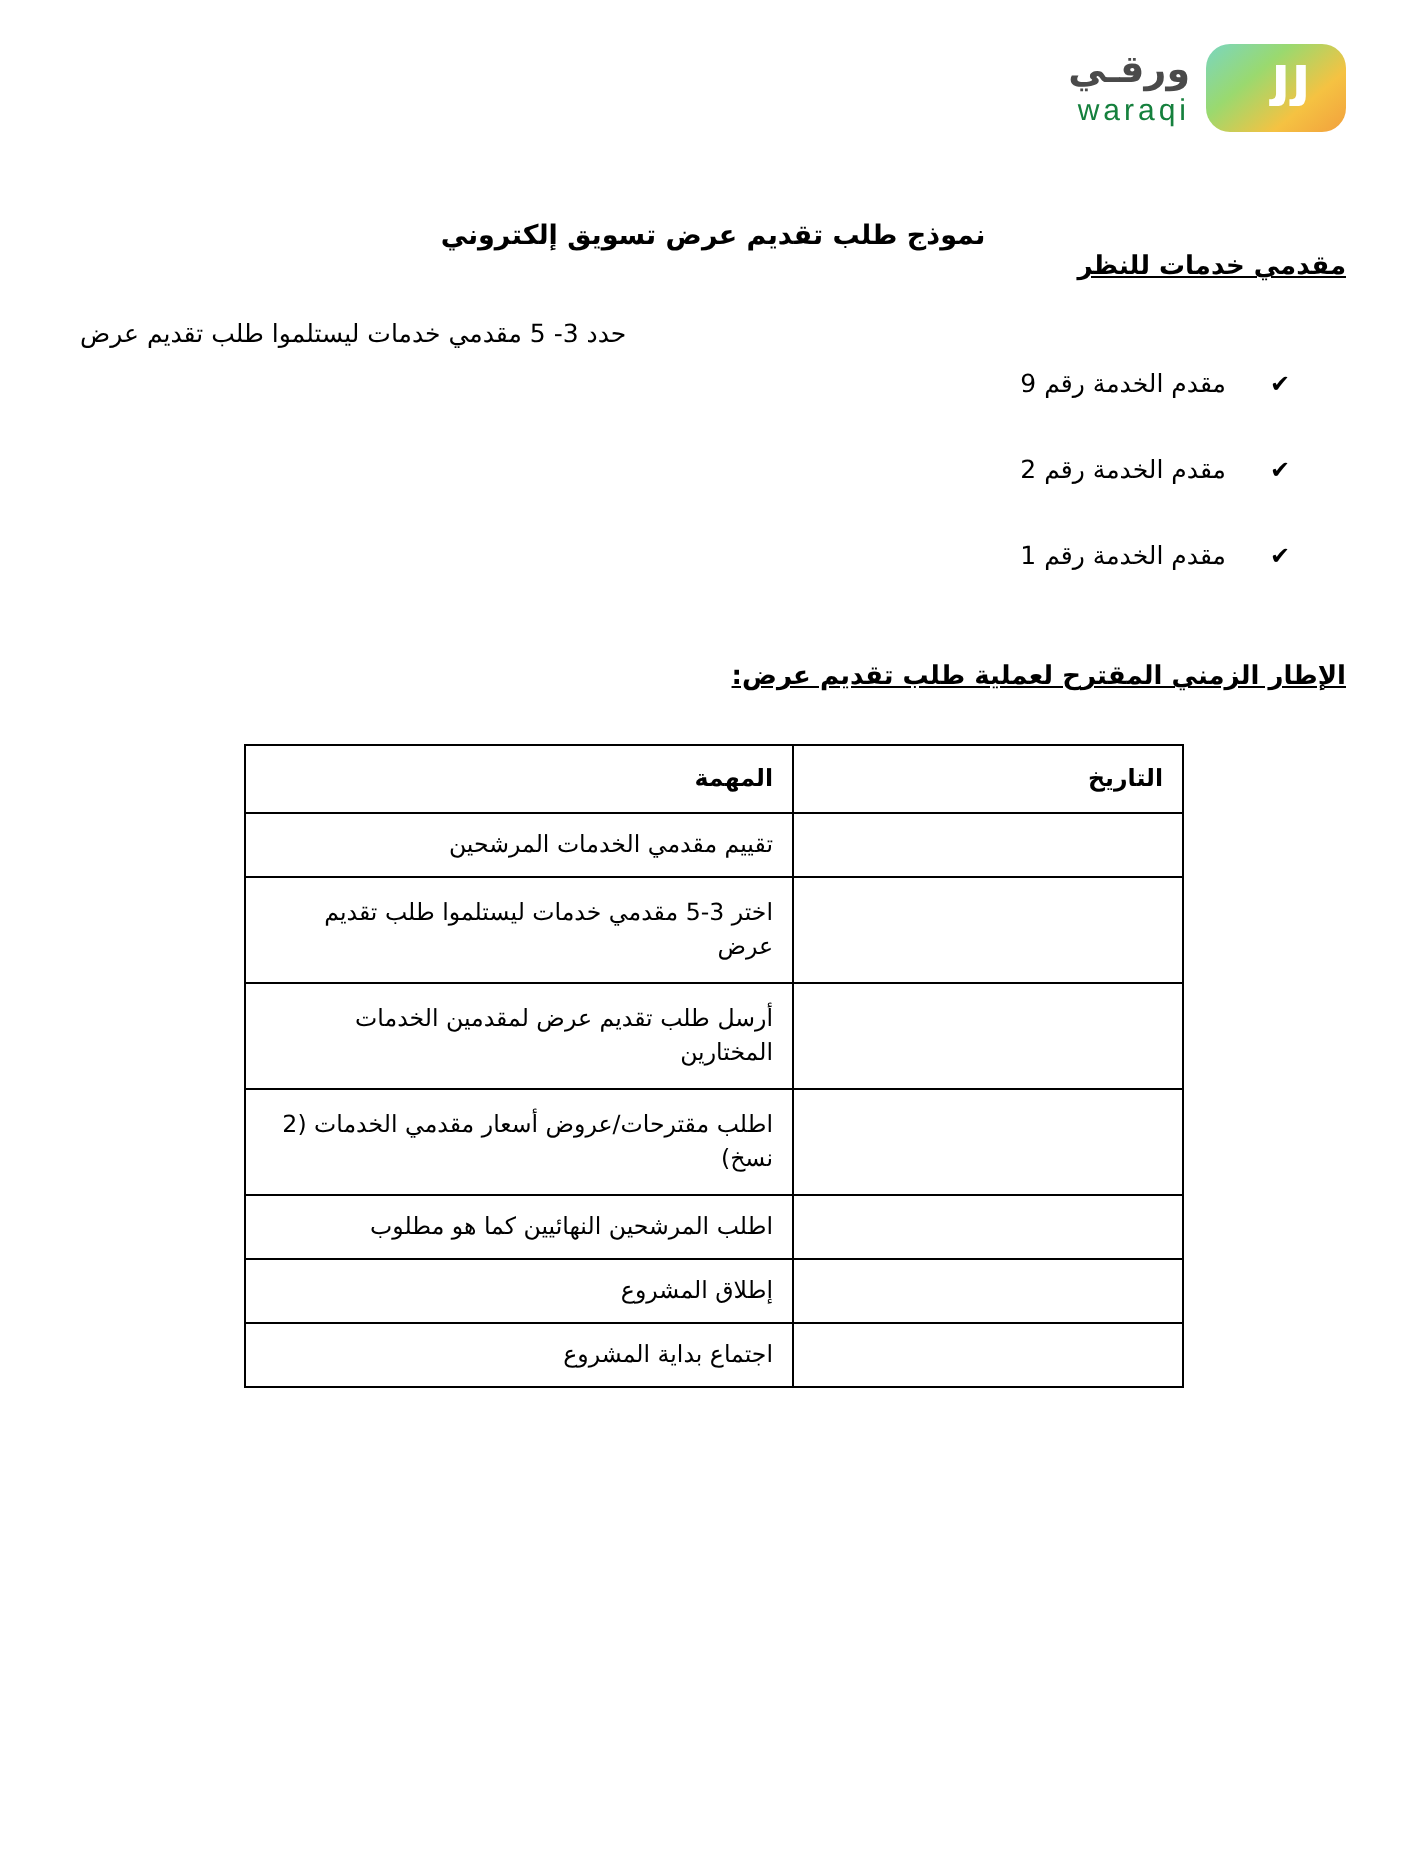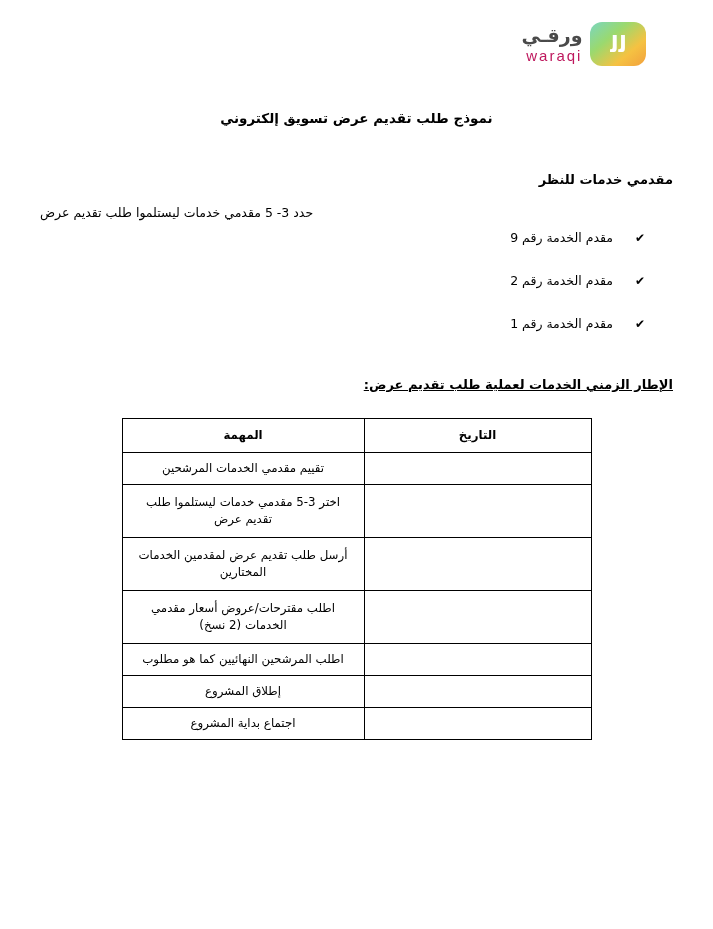--- a/index.html
+++ b/index.html
@@ -22,21 +22,21 @@
     background: #ffffff;
   }
 
   
   .logo-wrap {
     position: absolute;
     top: 22px;
     left: 0;
     right: 40px;
     display: flex;
-    justify-content: center;
+    justify-content: flex-end;
     direction: ltr;
     padding-left: 495px;
   }
   .logo {
     display: flex;
     align-items: center;
     gap: 8px;
   }
   .logo-text {
     display: flex;
@@ -45,57 +45,58 @@
     line-height: 1;
   }
   .logo-ar {
     font-size: 19px;
     font-weight: bold;
     color: #4a4a4a;
     letter-spacing: 1px;
   }
   .logo-en {
     font-size: 15px;
-    color: #be185d;
+    color: #15803d;
     letter-spacing: 2px;
     margin-top: 3px;
     font-family: "Liberation Sans", sans-serif;
   }
   .logo-mark {
     width: 56px;
     height: 44px;
     border-radius: 12px;
     background: linear-gradient(140deg, #7ad6c0 0%, #9ad96f 35%, #f5c242 70%, #f2a03d 100%);
     display: flex;
     align-items: center;
     justify-content: center;
     color: #ffffff;
-    font-size: 22px;
-    font-weight: bold;
+    font-size: 27px;
+    font-weight: bold;
+    padding-left: 14px;
   }
 
   
   .doc {
     position: absolute;
     top: 110px;
     right: 40px;
     left: 40px;
     text-align: right;
   }
 
   .doc-title {
     font-size: 13.5px;
     font-weight: bold;
     text-align: center;
-    margin-bottom: 46px;
   }
 
   .section-heading {
     font-size: 13px;
     font-weight: bold;
+    text-decoration: underline;
     margin: 0 0 18px 0;
     text-align: right;
   }
 
   .para {
     font-size: 12.5px;
     margin: 0 0 10px 0;
     text-align: left;
   }
 
@@ -138,27 +139,27 @@
     width: 470px;
     margin-right: auto;
     margin-left: auto;
     table-layout: fixed;
   }
   table.schedule td, table.schedule th {
     border: 1px solid #000000;
     font-size: 11.8px;
     padding: 7px 9px;
     vertical-align: middle;
-    text-align: center;
+    text-align: right;
     line-height: 1.45;
   }
   table.schedule th {
     font-weight: bold;
-    text-align: center;
-    padding: 8px 25px;
+    text-align: right;
+    padding: 8px 9px;
   }
   td.col-date, th.col-date {
     width: 176px;
   }
   th.col-task {
     text-align: center;
   }
   tr.r-tall td { height: 38px; }
 </style>
 </head>
@@ -192,21 +193,21 @@
       <li class="check-item">
         <span class="check-mark">✔</span>
         <span class="check-label">مقدم الخدمة رقم 2</span>
       </li>
       <li class="check-item">
         <span class="check-mark">✔</span>
         <span class="check-label">مقدم الخدمة رقم 1</span>
       </li>
     </ul>
 
-    <div class="section-heading-2">الإطار الزمني الخدمات لعملية طلب تقديم عرض:</div>
+    <div class="section-heading-2">الإطار الزمني المقترح لعملية طلب تقديم عرض:</div>
 
     <table class="schedule">
       <thead>
         <tr>
           <th class="col-date">التاريخ</th>
           <th class="col-task">المهمة</th>
         </tr>
       </thead>
       <tbody>
         <tr>

